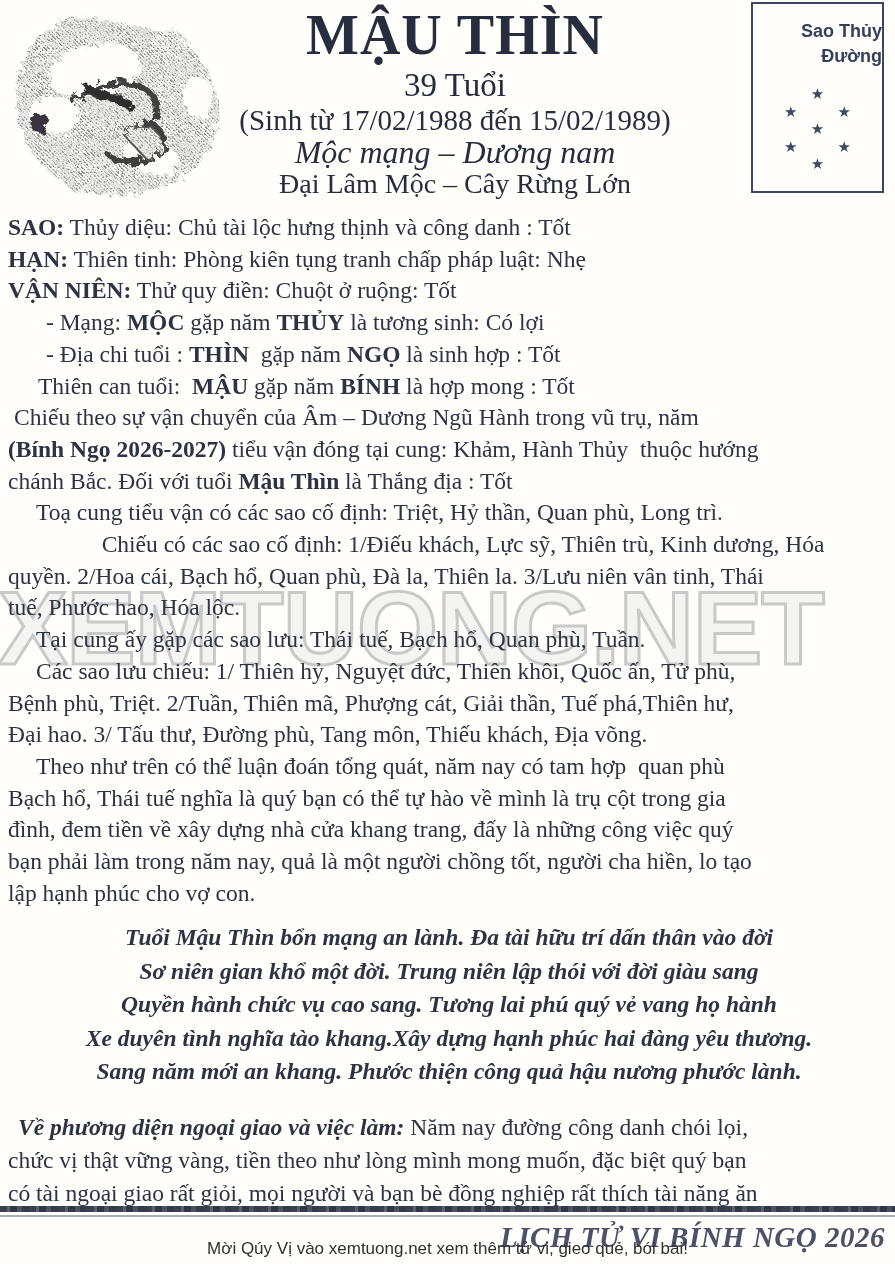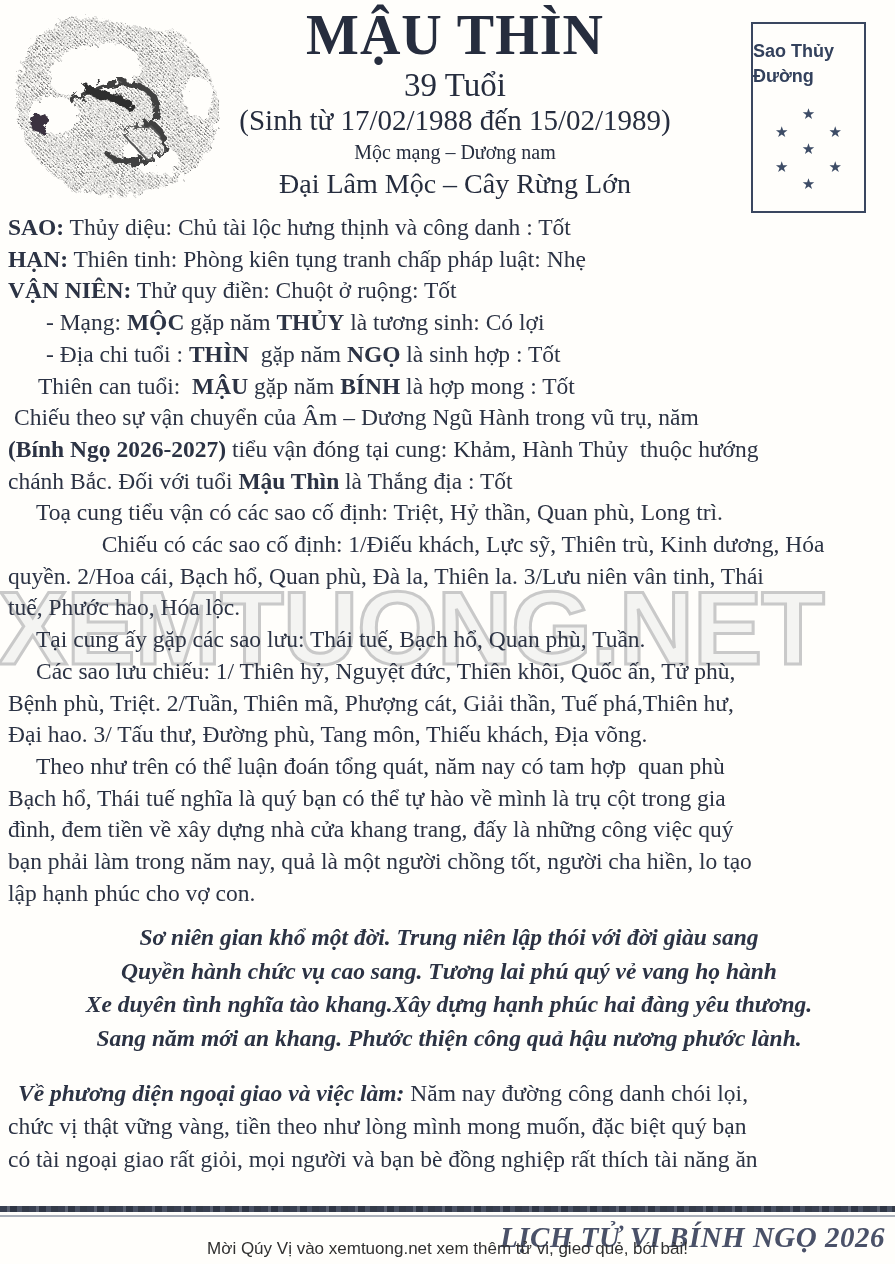--- a/index.html
+++ b/index.html
@@ -10,26 +10,26 @@
   }
   .b{font-weight:bold}
   .i{font-style:italic}
 
   
   .dragon{position:absolute;left:4px;top:8px;width:236px;height:200px;}
   .title-block{position:absolute;left:170px;top:4px;width:570px;text-align:center;color:var(--title-ink,#262d3e);}
   .main-title{font-size:56px;line-height:62px;font-weight:bold;letter-spacing:1px;margin:0;}
   .age-line{font-size:33px;line-height:38px;}
   .birth-line{font-size:29px;line-height:33px;}
-  .menh-line{font-size:20px;line-height:31px;}
+  .menh-line{font-size:32px;line-height:31px;font-style:italic;}
   .napam-line{font-size:28px;line-height:31px;}
 
   .star-box{
-    position:absolute;left:751px;top:22px;width:115px;height:191px;box-sizing:border-box;
-    border:2px solid var(--box-border,#3a4760);background:#fffefb;text-align:left;
+    position:absolute;left:751px;top:2px;width:133px;height:191px;box-sizing:border-box;
+    border:2px solid var(--box-border,#3a4760);background:#fffefb;text-align:right;
     font-family:"Liberation Sans",sans-serif;color:#33415c;z-index:2;
   }
   .star-box-title{font-size:18px;font-weight:bold;line-height:25px;margin-top:15px;}
   .star-rows{margin-top:16px;}
   .star-row{display:flex;justify-content:center;align-items:center;gap:40px;height:17.5px;}
   .star{font-size:15px;color:var(--star,#3d4c66);line-height:1;}
 
   
   .watermark{
     position:absolute;top:578px;left:-2px;width:900px;z-index:0;white-space:nowrap;
@@ -154,20 +154,21 @@
         <div class="line" style="padding-left: 28px;"><span>Các sao lưu chiếu: 1/ Thiên hỷ, Nguyệt đức, Thiên khôi, Quốc ấn, Tử phù,</span></div>
         <div class="line"><span>Bệnh phù, Triệt. 2/Tuần, Thiên mã, Phượng cát, Giải thần, Tuế phá,Thiên hư,</span></div>
         <div class="line"><span>Đại hao. 3/ Tấu thư, Đường phù, Tang môn, Thiếu khách, Địa võng.</span></div>
         <div class="line" style="padding-left: 28px;"><span>Theo như trên có thể luận đoán tổng quát, năm nay có tam hợp&nbsp; quan phù</span></div>
         <div class="line"><span>Bạch hổ, Thái tuế nghĩa là quý bạn có thể tự hào về mình là trụ cột trong gia</span></div>
         <div class="line"><span>đình, đem tiền về xây dựng nhà cửa khang trang, đấy là những công việc quý</span></div>
         <div class="line"><span>bạn phải làm trong năm nay, quả là một người chồng tốt, người cha hiền, lo tạo</span></div>
         <div class="line"><span>lập hạnh phúc cho vợ con.</span></div>
       </div>
     <div class="poem" id="poem-lines">
+        <div class="line">Tuổi Mậu Thìn bổn mạng an lành. Đa tài hữu trí dấn thân vào đời</div>
         <div class="line">Sơ niên gian khổ một đời. Trung niên lập thói với đời giàu sang</div>
         <div class="line">Quyền hành chức vụ cao sang. Tương lai phú quý vẻ vang họ hành</div>
         <div class="line">Xe duyên tình nghĩa tào khang.Xây dựng hạnh phúc hai đàng yêu thương.</div>
         <div class="line">Sang năm mới an khang. Phước thiện công quả hậu nương phước lành.</div>
       </div>
     <div class="outro" id="outro-lines">
         <div class="line" style="padding-left: 10px;"><span class="b i">Về phương diện ngoại giao và việc làm:</span><span> Năm nay đường công danh chói lọi,</span></div>
         <div class="line"><span>chức vị thật vững vàng, tiền theo như lòng mình mong muốn, đặc biệt quý bạn</span></div>
         <div class="line"><span>có tài ngoại giao rất giỏi, mọi người và bạn bè đồng nghiệp rất thích tài năng ăn</span></div>
       </div>

